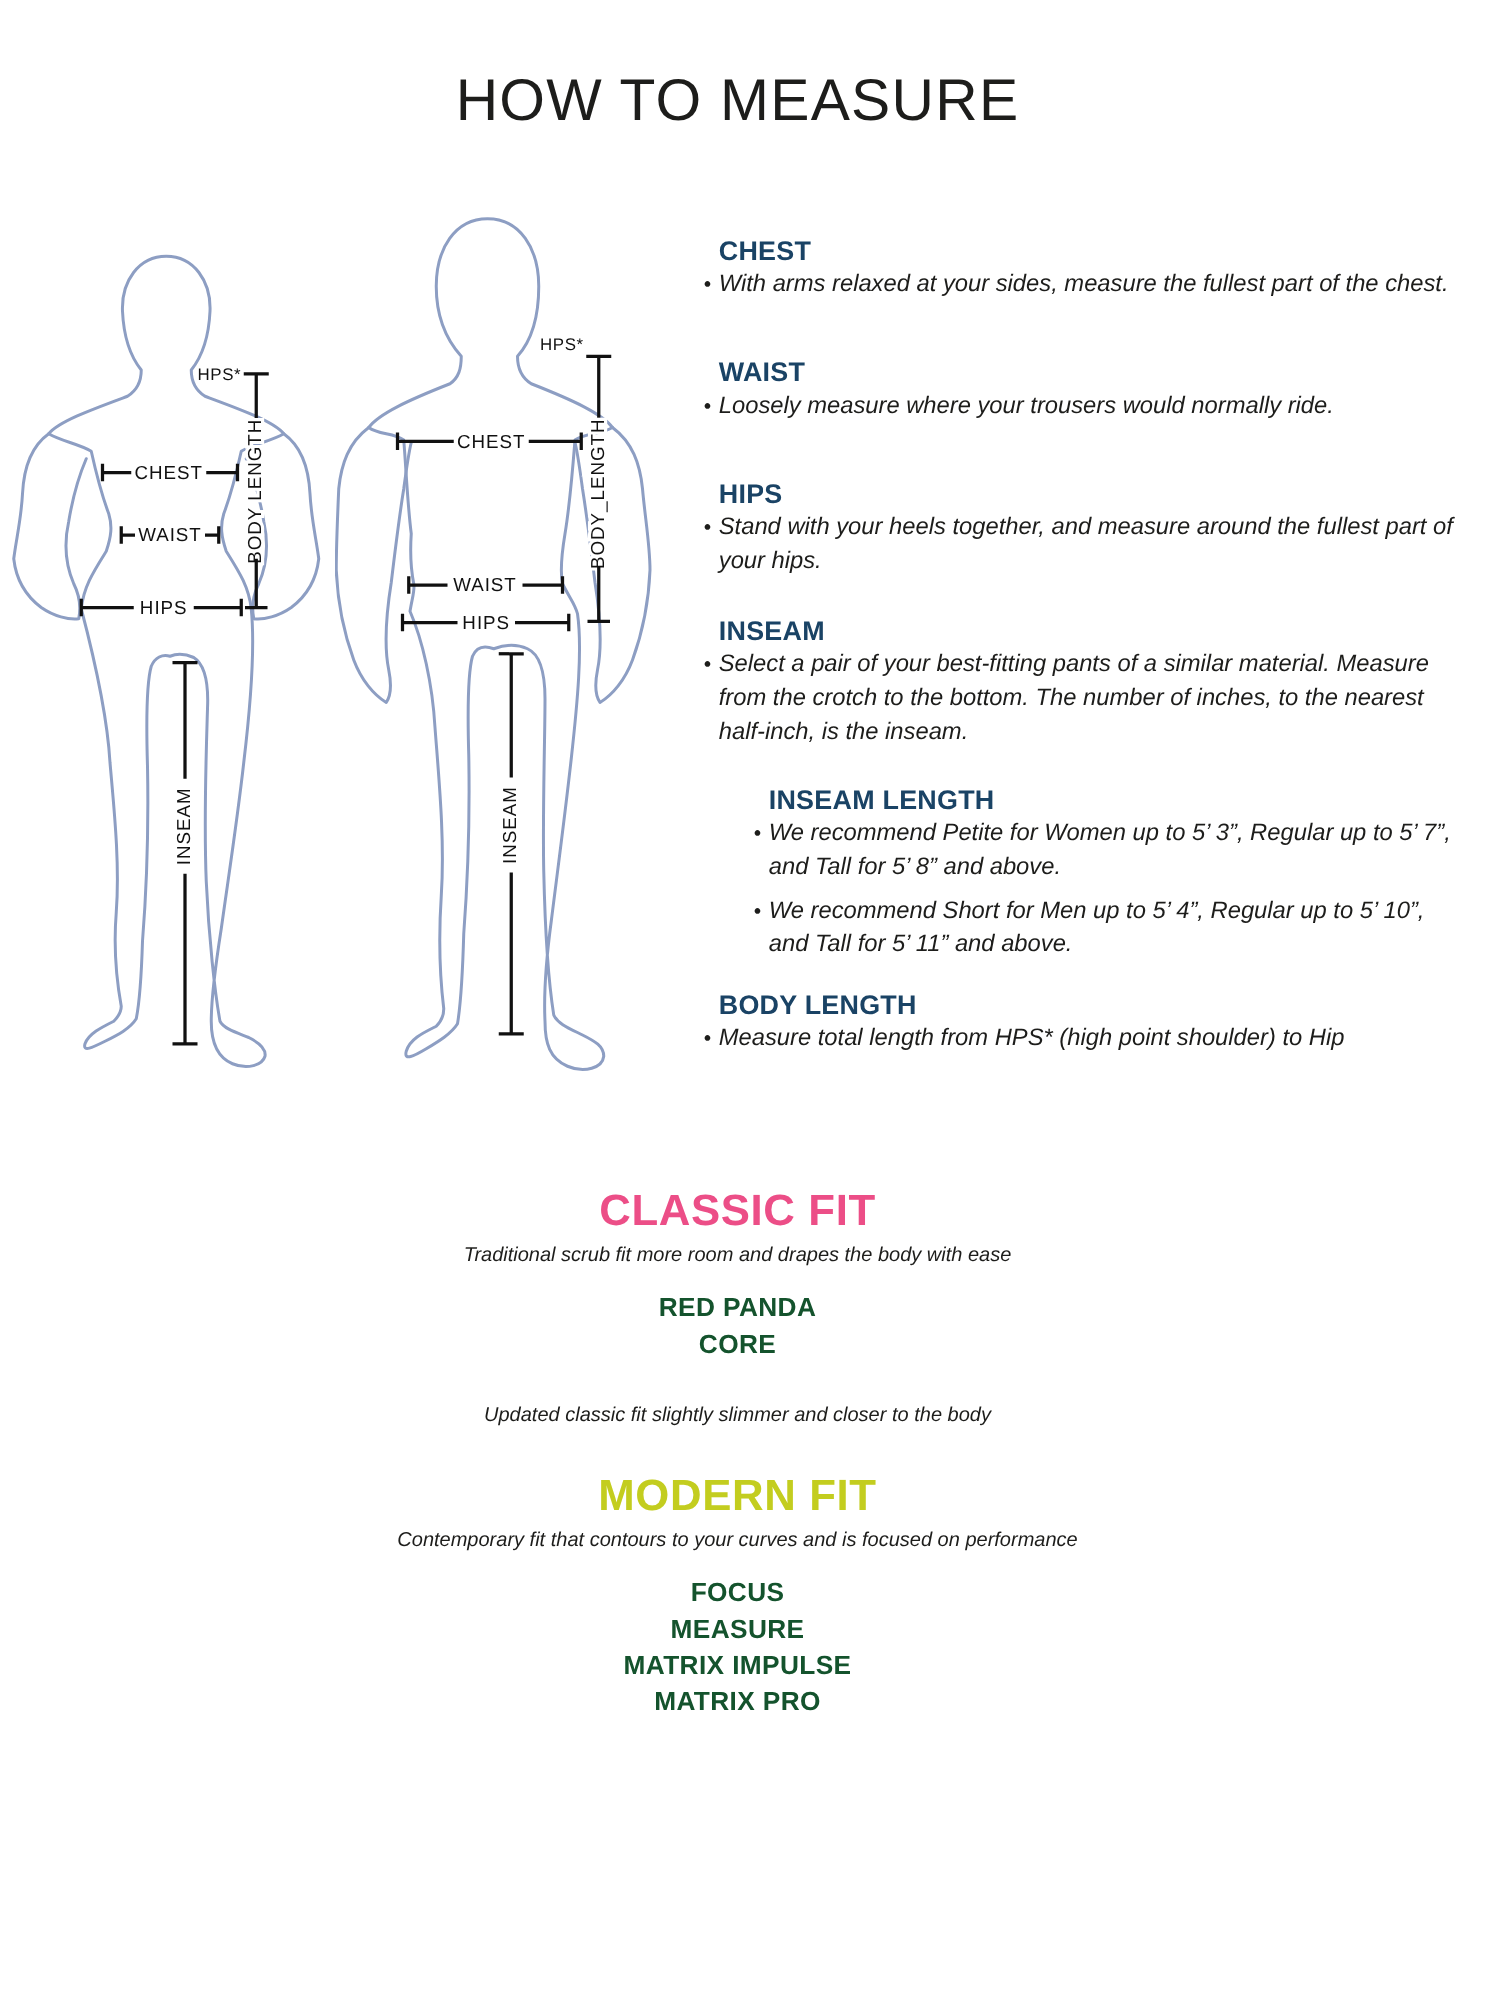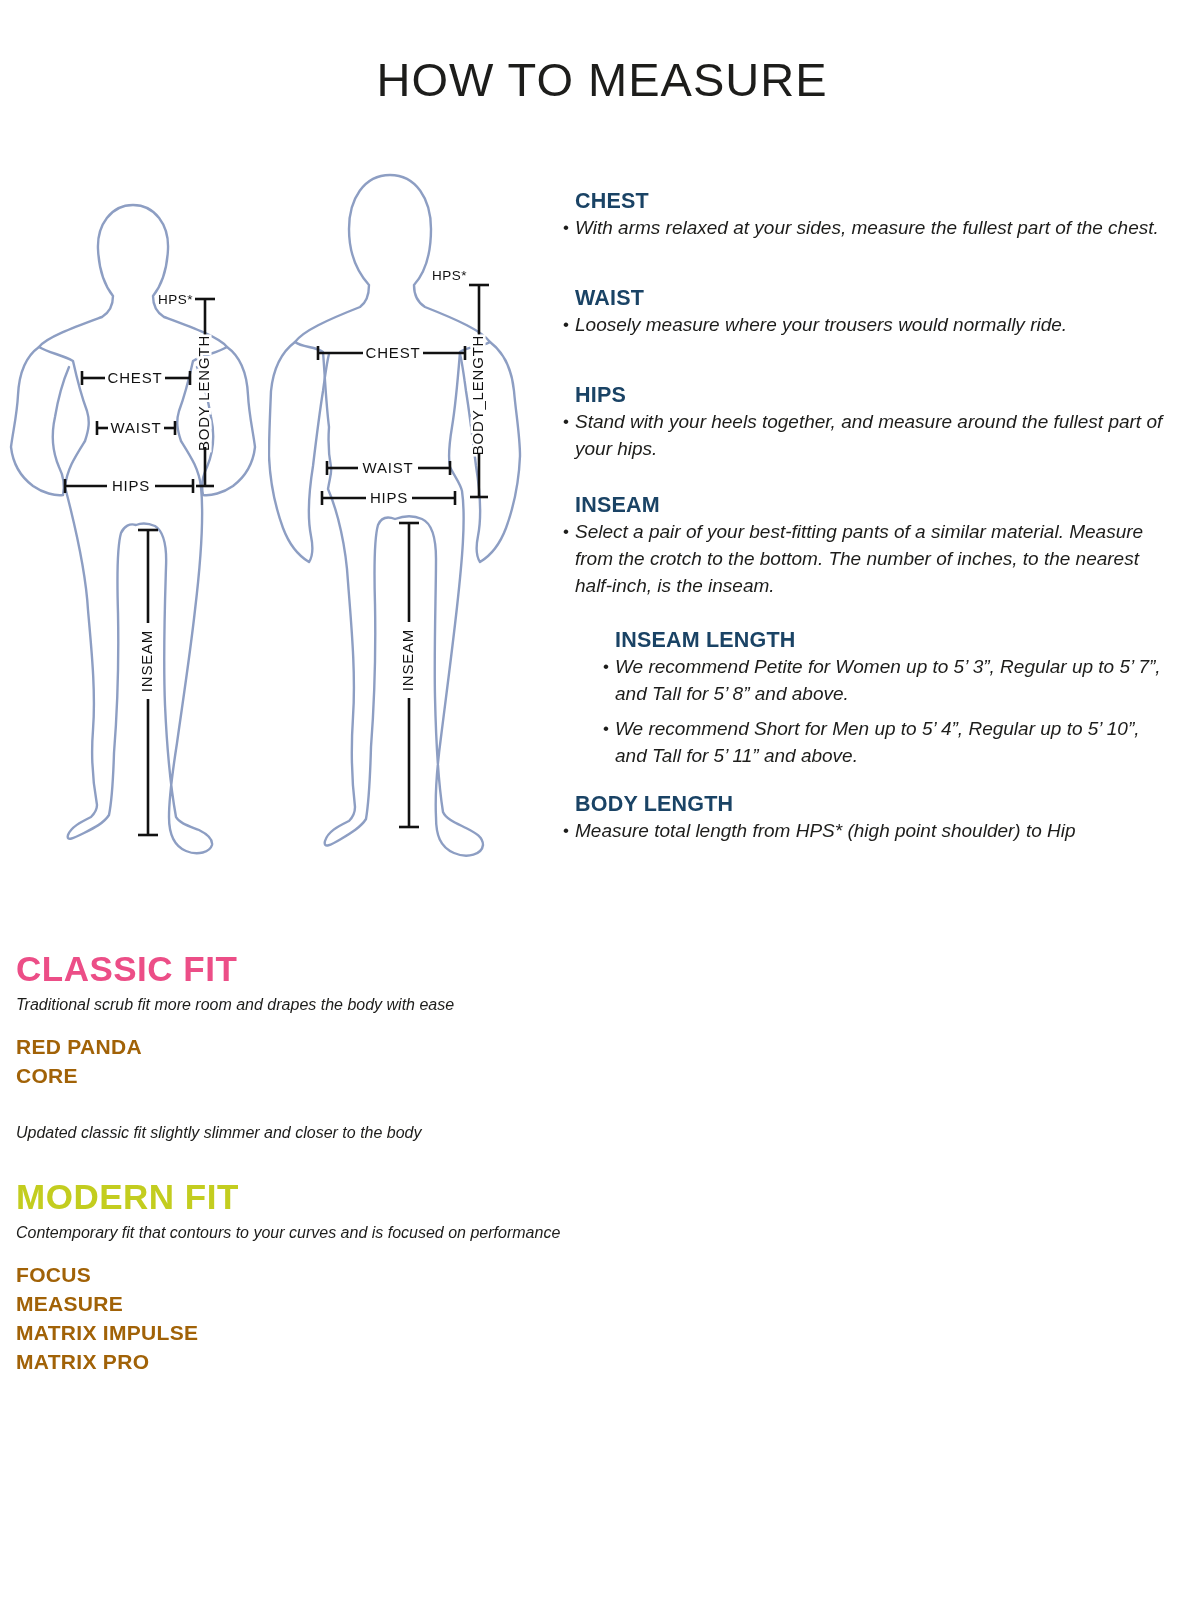--- a/index.html
+++ b/index.html
@@ -9,21 +9,20 @@
     position: relative;
     font-family: "Liberation Sans", sans-serif;
     color: #1d1d1b;
     overflow: hidden;
   }
   .page-title {
     position: absolute; top: 52px; left: 0; width: 1180px;
     text-align: center;
     font-size: 47px; font-weight: 400; letter-spacing: 1px;
     color: #1d1d1b;
-    margin-left: 12px;
   }
   
   .fig { position: absolute; }
   .fig-female { left: 5px; top: 195px; }
   .fig-male   { left: 268px; top: 165px; }
   .outline { fill: none; stroke: #8f; stroke-width: 2.4; }
   svg .outline { stroke: #8d9ec3; stroke-linecap: round; stroke-linejoin: round; }
   svg .mline { stroke: #111111; stroke-width: 2.6; }
   svg .mlabel {
     font-family: "Liberation Sans", sans-serif;
@@ -53,36 +52,36 @@
     font-size: 19px; font-style: italic; line-height: 27px;
     color: #1d1d1b;
   }
   .bullet-item + .bullet-item { margin-top: 8px; }
   .bullet-item .bullet {
     position: absolute; left: 0; top: 0;
     font-style: normal; font-size: 17px;
   }
   
   .fits {
-    position: absolute; left: 16px; top: 948px; width: 1180px;
-    text-align: left;
+    position: absolute; left: 0; top: 948px; width: 1180px;
+    text-align: center;
   }
   .fit-block { margin-bottom: 28px; }
   .fit-name {
     font-size: 35px; font-weight: bold; line-height: 42px; letter-spacing: 0.5px;
   }
   .fit-name.pink  { color: #ec4e87; }
   .fit-name.green { color: #c3cd1f; }
   .fit-desc {
     font-size: 16px; font-style: italic; line-height: 30px; color: #1d1d1b;
   }
   .fit-products { margin-top: 12px; }
   .product {
     font-size: 21px; font-weight: bold; line-height: 29px;
-    color: #a16207; letter-spacing: 0.3px;
+    color: #14532d; letter-spacing: 0.3px;
   }
 </style>
 </head>
 <body>
 
 <h1 class="page-title">HOW TO MEASURE</h1>
 
 <svg class="fig fig-female" width="258" height="680" viewBox="0 0 258 680" xmlns="http://www.w3.org/2000/svg">
 
   <path class="outline" d="

